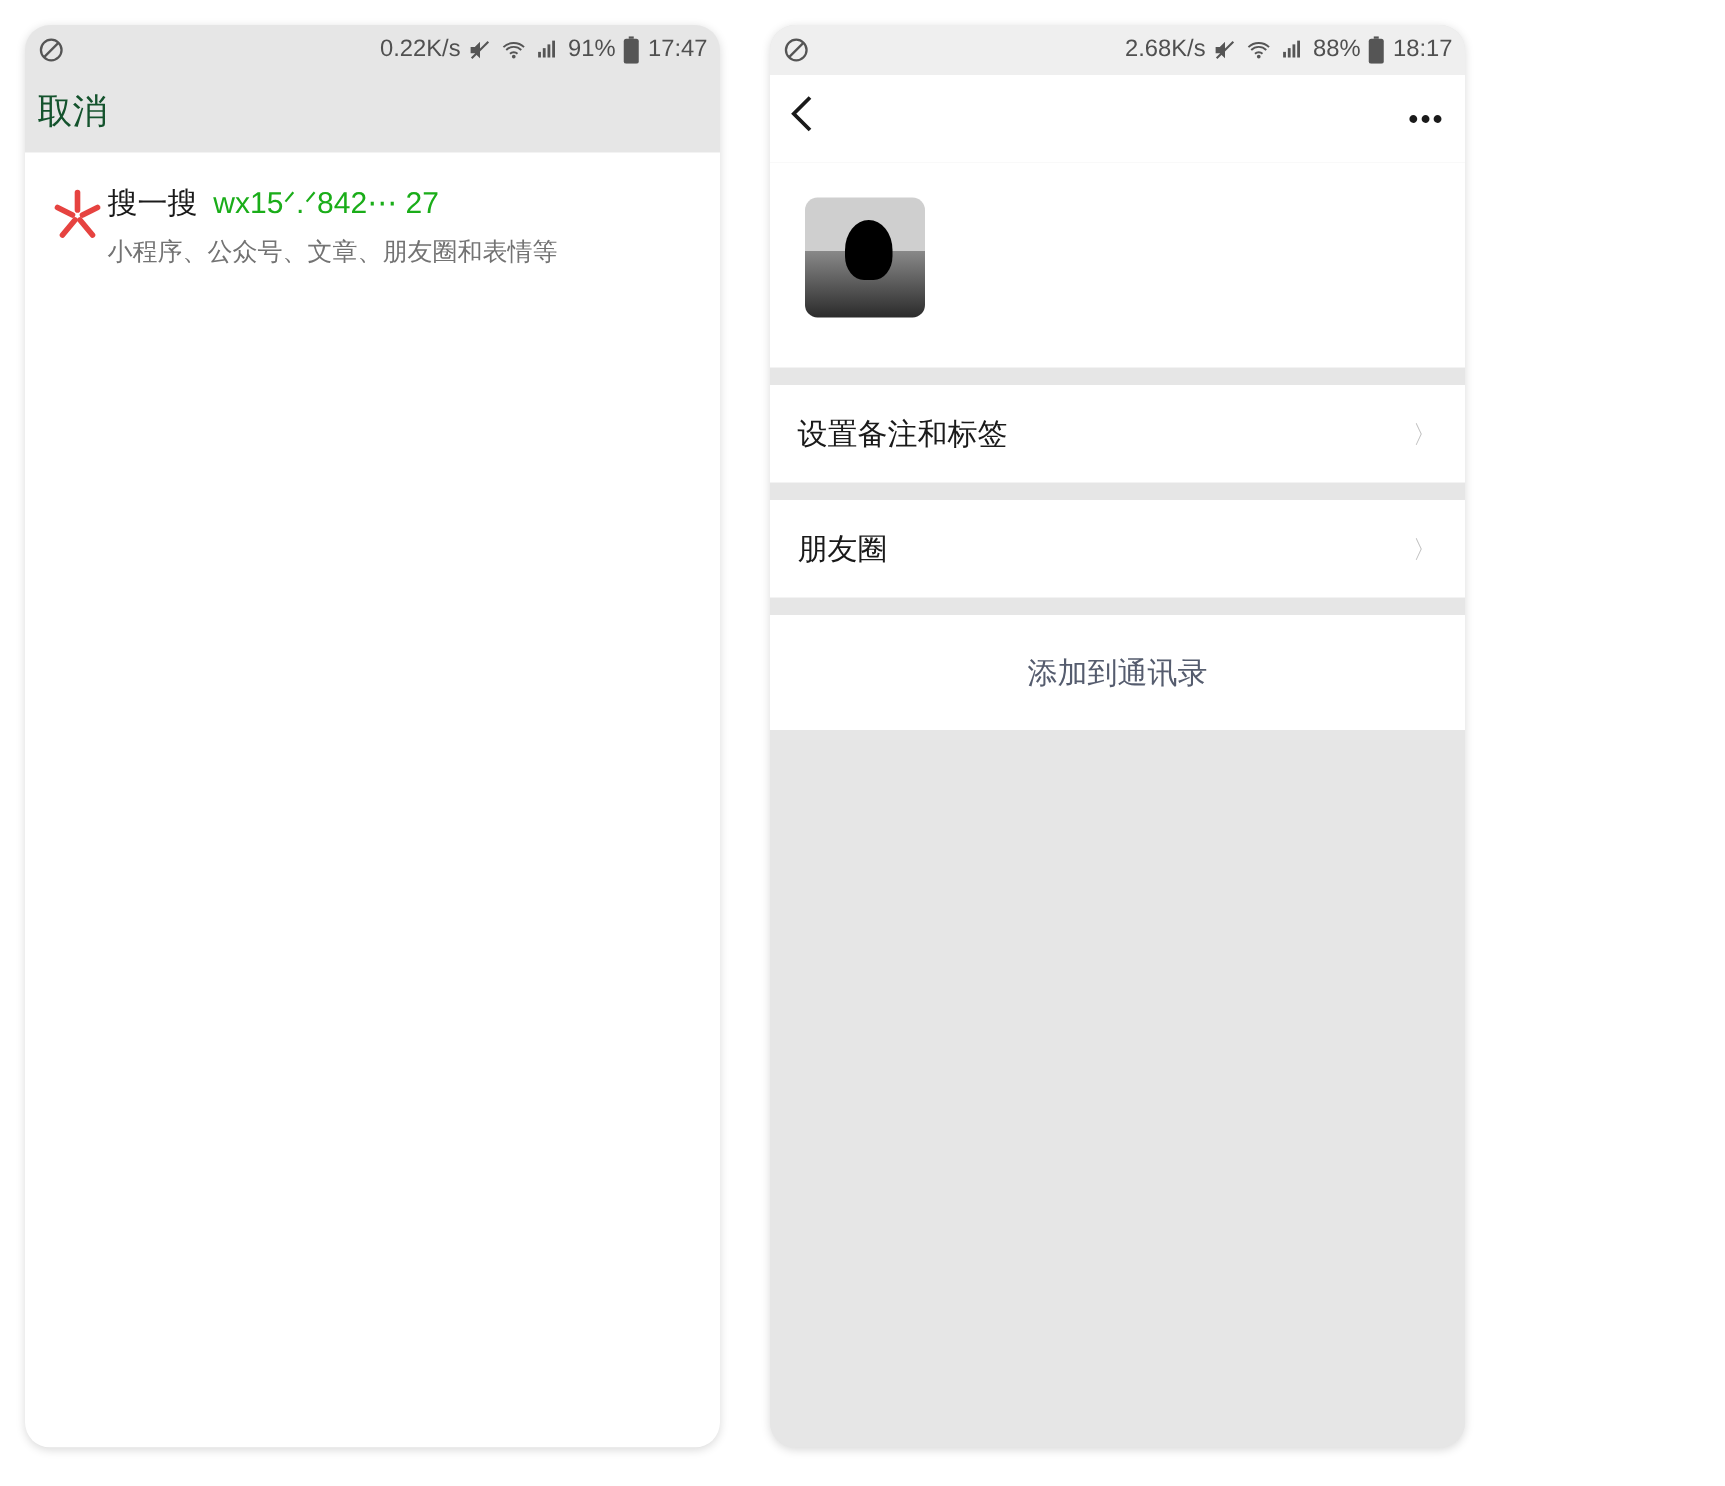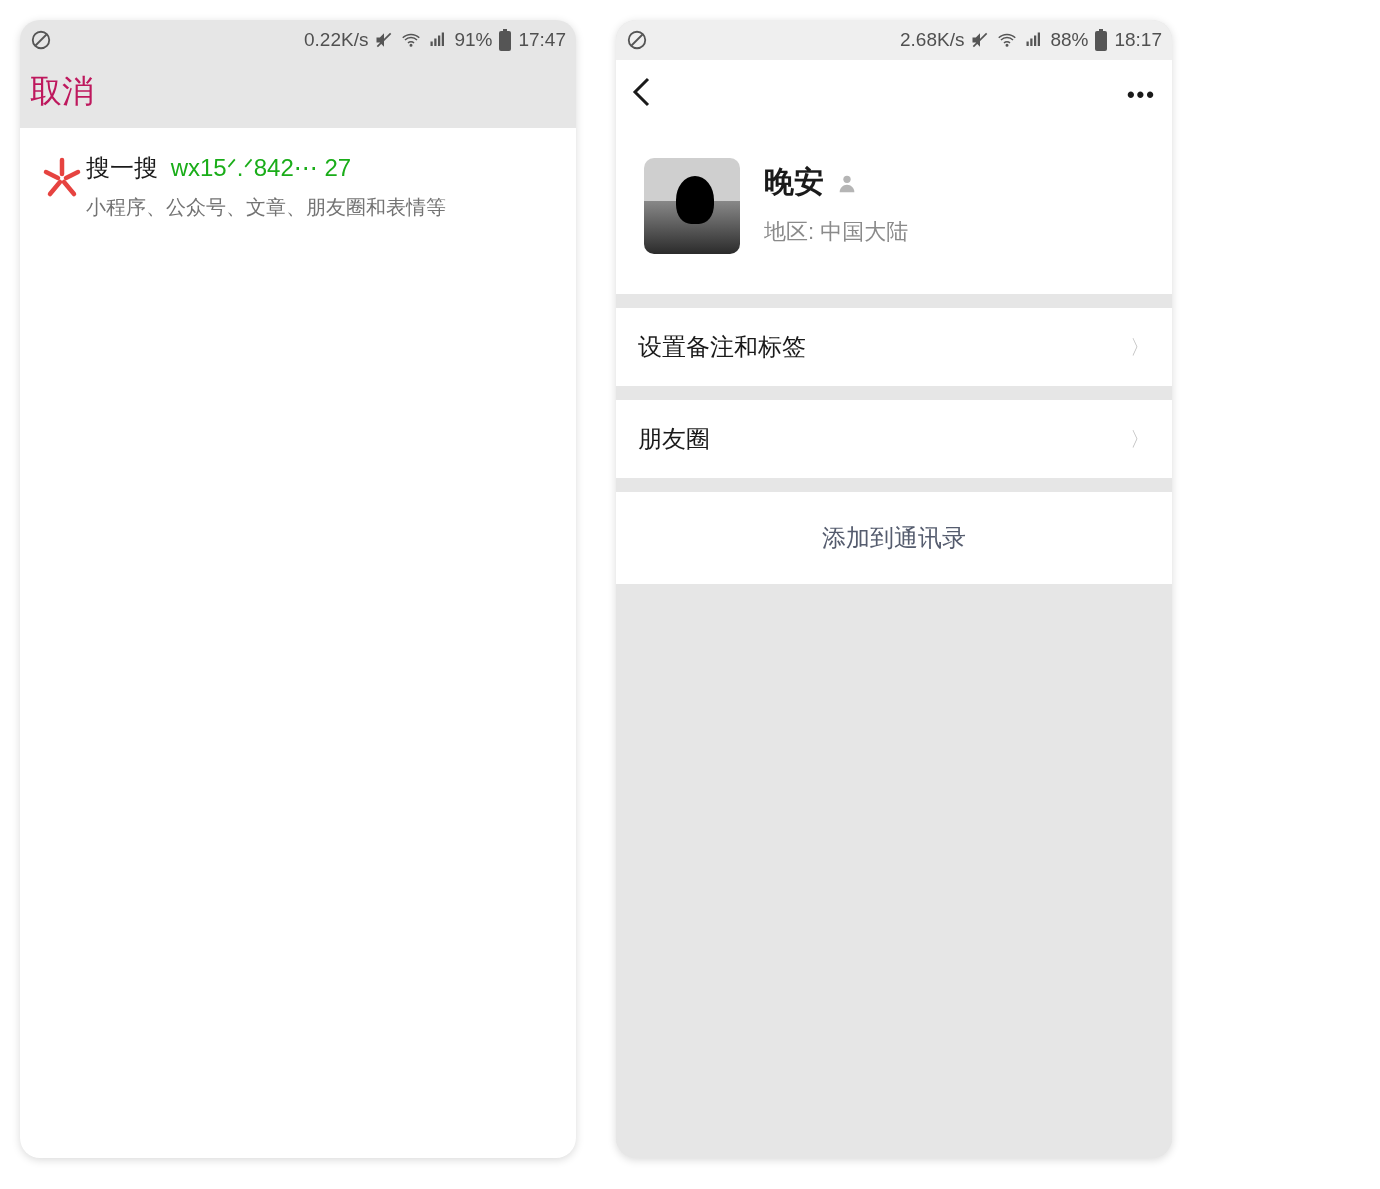--- a/index.html
+++ b/index.html
@@ -60,22 +60,22 @@
   }
   .clear-btn {
     width: 26px; height: 26px;
     border-radius: 50%;
     background: #bbbbbb;
     display: flex; align-items: center; justify-content: center;
     color: #fff;
     font-size: 18px;
   }
   .cancel-link {
-    font-size: 32px;
-    color: #be185d;
+    font-size: 28px;
+    color: #14532d;
   }
 
   .not-found {
     height: 160px;
     display: flex;
     align-items: center;
     justify-content: center;
     color: #a0a0a0;
     font-size: 21px;
     border-bottom: 1px solid #d6d6d6;
@@ -294,33 +294,20 @@
       <div class="back">
         <svg width="18" height="30" viewBox="0 0 18 30">
             <polyline points="16,2 3,15 16,28" fill="none" stroke="#1a1a1a" stroke-width="3"></polyline>
           </svg>
       </div>
       <div class="more">•••</div>
     </div>
 
     <div class="profile-card">
       <div class="avatar"></div>
-      <div class="profile-info">
-        <div class="profile-name-row">
-          <span class="profile-name">晚安</span>
-          <svg class="gender-icon" width="22" height="22" viewBox="0 0 24 24">
-              <circle cx="12" cy="8" r="4" fill="#b5b5b5"></circle>
-              <path d="M4 22c0-4.4 3.6-8 8-8s8 3.6 8 8" fill="#b5b5b5"></path>
-            </svg>
-        </div>
-        <div class="region-line">
-          <span>地区:</span>
-          <span>中国大陆</span>
-        </div>
-      </div>
     </div>
 
     <div class="gap"></div>
     <div class="cell">
       <span>设置备注和标签</span>
       <span class="chev">〉</span>
     </div>
     <div class="gap"></div>
     <div class="cell">
       <span>朋友圈</span>

